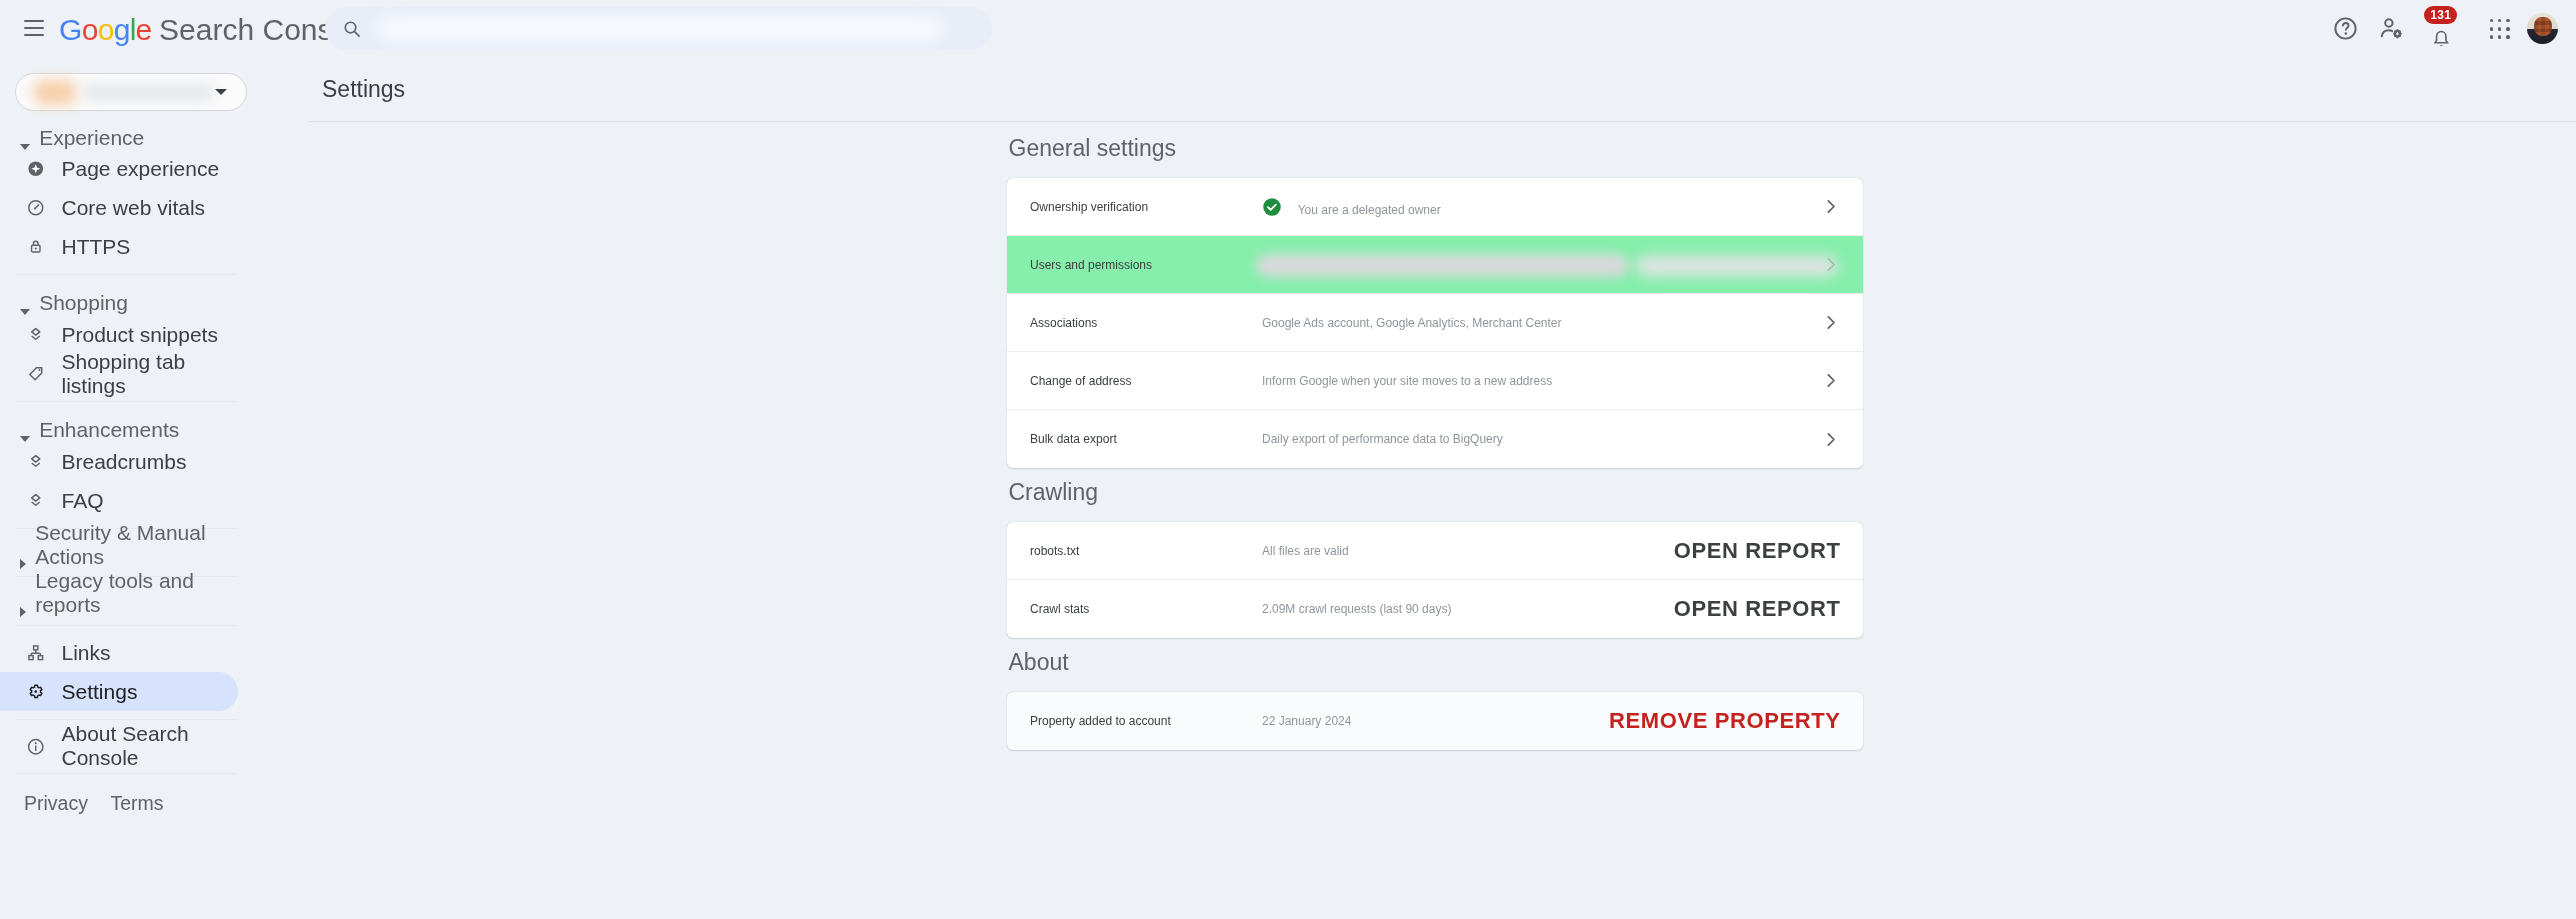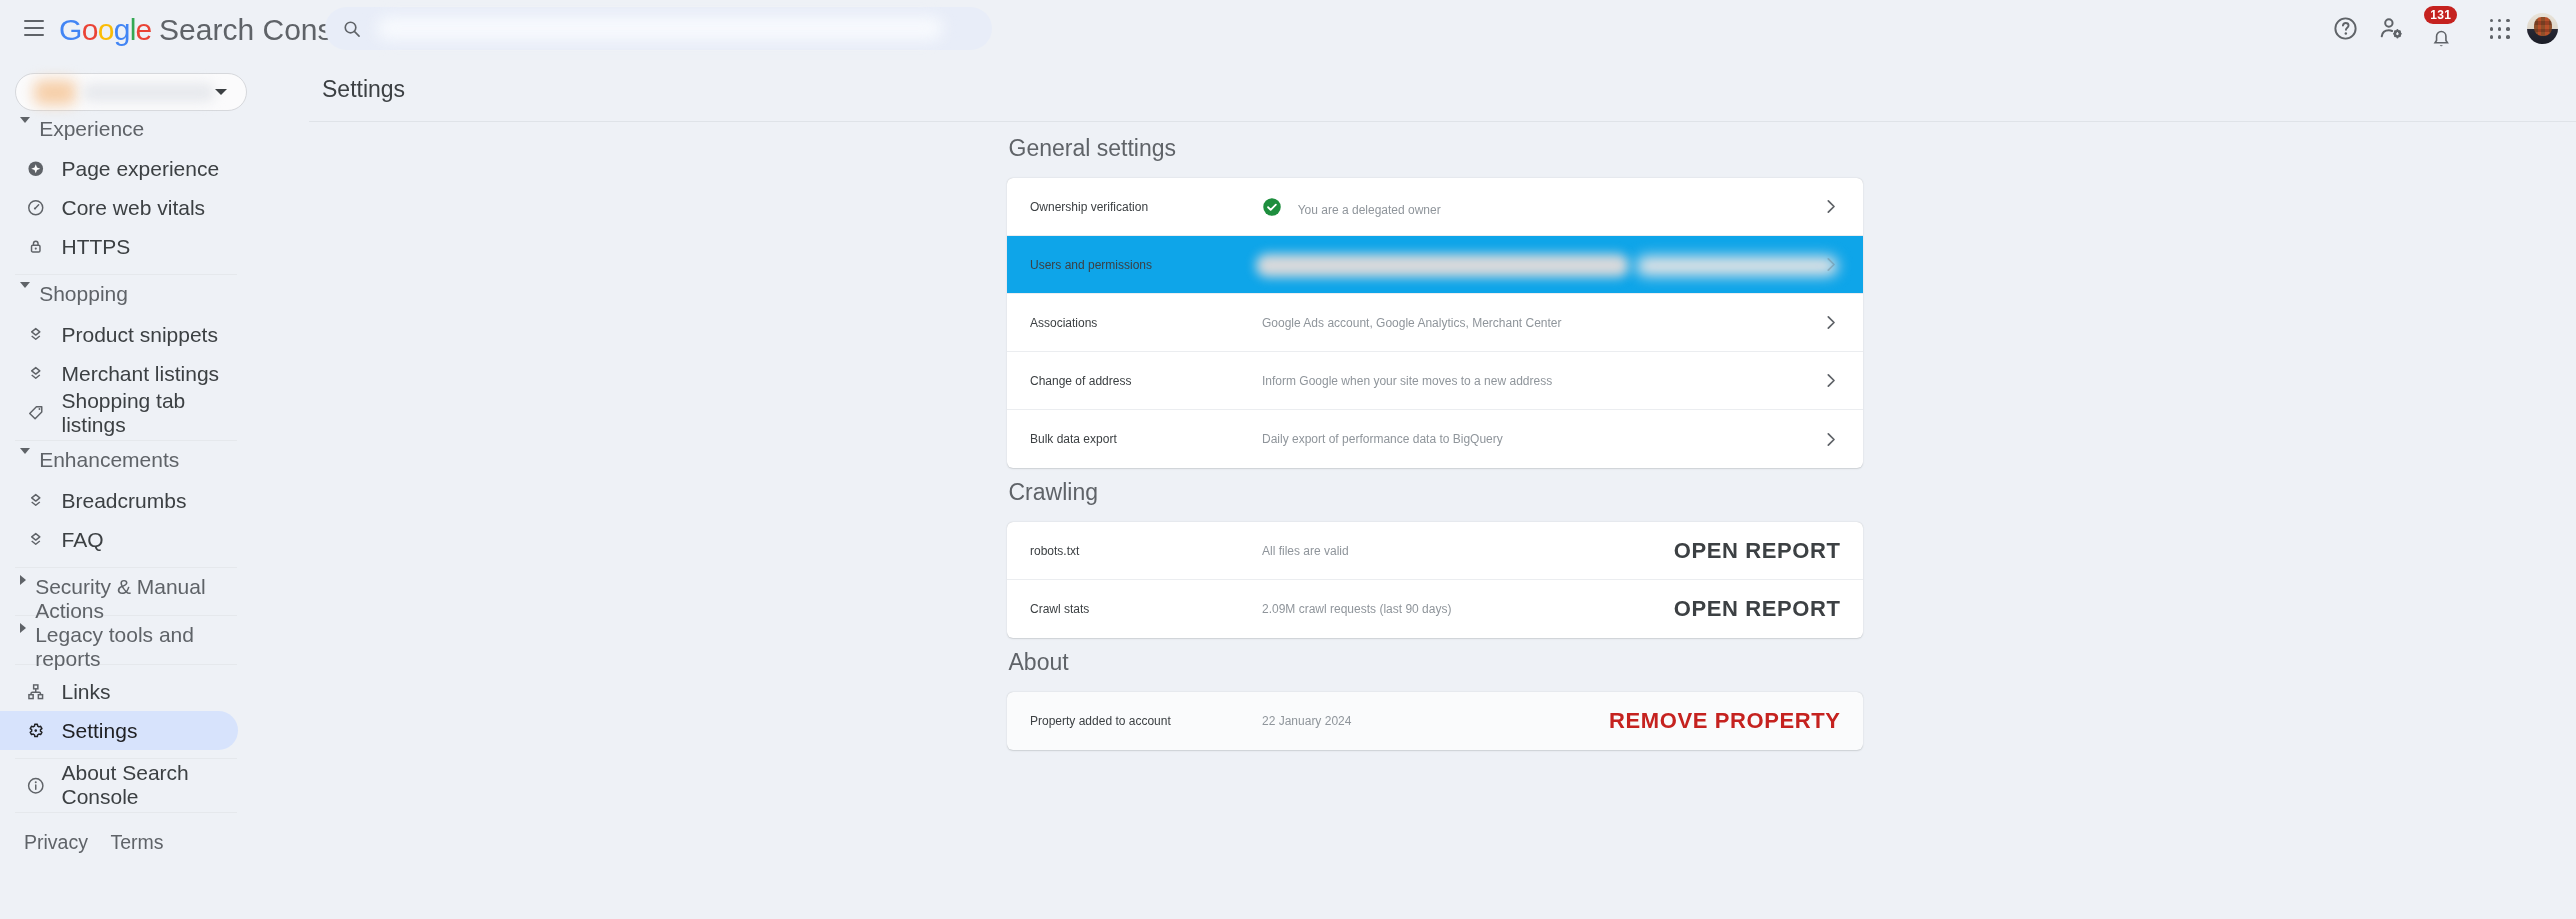--- a/index.html
+++ b/index.html
@@ -45,21 +45,21 @@
   .av-face{position:absolute;left:6.7px;top:3.7px;width:18px;height:19.5px;border-radius:42%;
     background:repeating-linear-gradient(0deg,#c2633f 0 3.7px,#a14d34 3.7px 7.5px),repeating-linear-gradient(90deg,rgba(129,161,98,.55) 0 3.7px,rgba(231,168,102,.55) 3.7px 7.5px);
     background-blend-mode:multiply;filter:blur(0.4px)}
 
   
   .sidebar{position:absolute;left:0;top:57px;width:247px;bottom:0;font-size:21px}
   .prop-select{position:relative;margin:15.7px 0 0 15px;width:232px;height:38px;border:1.5px solid #d6d8dc;border-radius:19.5px;background:#fbfbfc;cursor:pointer}
   .ps-fav{position:absolute;left:18px;top:6.7px;width:42px;height:25px;border-radius:7.5px;background:#f6cfa9;filter:blur(6.7px)}
   .ps-text{position:absolute;left:66px;top:9px;width:133px;height:19.5px;border-radius:9.7px;background:#e7e9ed;filter:blur(6px)}
   .ps-caret{position:absolute;right:19.5px;top:15.7px;width:0;height:0;border-left:6px solid transparent;border-right:6px solid transparent;border-top:6.7px solid #3c4043}
-  .nav-header{height:33px;display:flex;align-items:flex-start;padding-left:19.5px;gap:9.7px;color:var(--txt-grey);cursor:pointer;margin-top:6px}
+  .nav-header{height:33px;display:flex;align-items:flex-end;padding-left:19.5px;gap:9.7px;color:var(--txt-grey);cursor:pointer;margin-top:6px}
   .nav-header.first{margin-top:6px}
   .tri-down{width:0;height:0;border-left:5.2px solid transparent;border-right:5.2px solid transparent;border-top:6px solid var(--txt-grey)}
   .tri-right{width:0;height:0;border-top:5.2px solid transparent;border-bottom:5.2px solid transparent;border-left:6px solid var(--txt-grey)}
   .nav-item{height:39px;display:flex;align-items:center;padding-left:25.5px;gap:16.5px;color:var(--txt-dark);cursor:pointer}
   .nav-item .nicon{width:19.5px;height:19.5px;flex:0 0 19.5px;display:flex;align-items:center;justify-content:center}
   .nav-item.selected{background:var(--sel-pill);border-radius:0 19.5px 19.5px 0;margin-right:9px;color:var(--txt-darker)}
   .nav-divider{height:0.7px;background:var(--line);margin:7.5px 10.5px 7.5px 15px}
   .side-footer{display:flex;gap:22.5px;padding:10.5px 0 0 24px;font-size:19.5px;color:var(--txt-grey)}
   .side-footer span{cursor:pointer}
 
@@ -72,21 +72,21 @@
   .card{width:856px;background:var(--card);border-radius:6px;box-shadow:0 0.7px 1.5px rgba(60,64,67,.18),0 0 0.7px rgba(60,64,67,.18);margin-bottom:12px;overflow:hidden}
   .card.about{background:var(--card-about);margin-bottom:0}
   .row{height:58px;display:flex;align-items:center;padding:0 22.5px 0 23px;border-bottom:0.7px solid var(--card-line);position:relative;cursor:pointer;background:transparent}
   .row:last-child{border-bottom:none}
   .row-label{width:232px;flex:0 0 232px;color:var(--txt-dark)}
   .row-value{display:flex;align-items:flex-end;gap:15.7px;color:var(--txt-value);min-width:0}
   .row-chevron{margin-left:auto;display:flex;align-items:center}
   .row-chevron.faint{opacity:.3}
   .action-link{margin-left:auto;font-size:22px;font-weight:600;letter-spacing:0.6px;color:var(--txt-dark);background:none;border:none;cursor:pointer;white-space:nowrap}
   .action-link.danger{color:var(--red)}
-  .row.redacted{background:#0ea5e9}
+  .row.redacted{background:#86efac}
   .blur-strip{position:absolute;left:249px;top:18px;width:373px;height:23px;border-radius:12px;background:#d8d9db;filter:blur(5.2px)}
   .blur-strip2{position:absolute;left:629px;top:19.5px;width:202px;height:20px;border-radius:10.5px;background:#e2e3e5;filter:blur(6.7px)}
 
   svg{display:block}
 </style>
 </head>
 <body>
 
 <div class="app">
 
@@ -206,29 +206,20 @@
           <svg width="19.5" height="19.5" viewBox="0 0 24 24" fill="none" stroke="#5f6368" stroke-width="1.8" stroke-linejoin="round">
             <path d="M12 4.4l5 4-5 4-5-4z"></path>
             <path d="M7 13.6l5 4 5-4"></path>
           </svg>
         </span>
       <span>Product snippets</span>
     </div>
     <div class="nav-item">
       <span class="nicon">
           <svg width="19.5" height="19.5" viewBox="0 0 24 24" fill="none" stroke="#5f6368" stroke-width="1.8" stroke-linejoin="round">
-            <path d="M12 4.4l5 4-5 4-5-4z"></path>
-            <path d="M7 13.6l5 4 5-4"></path>
-          </svg>
-        </span>
-      <span>Merchant listings</span>
-    </div>
-    <div class="nav-item">
-      <span class="nicon">
-          <svg width="19.5" height="19.5" viewBox="0 0 24 24" fill="none" stroke="#5f6368" stroke-width="1.8" stroke-linejoin="round">
             <path d="M12.8 4.6h6.6v6.6l-8.2 8.2-6.6-6.6z"></path>
             <circle cx="16.6" cy="7.4" r="1.2" fill="#5f6368" stroke="none"></circle>
           </svg>
         </span>
       <span>Shopping tab listings</span>
     </div>
 
     <div class="nav-divider"></div>
 
     <div class="nav-header">

